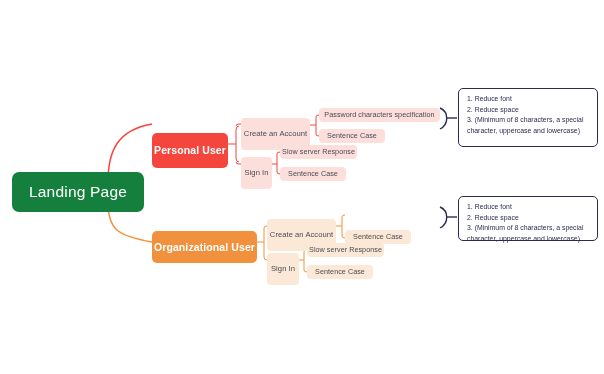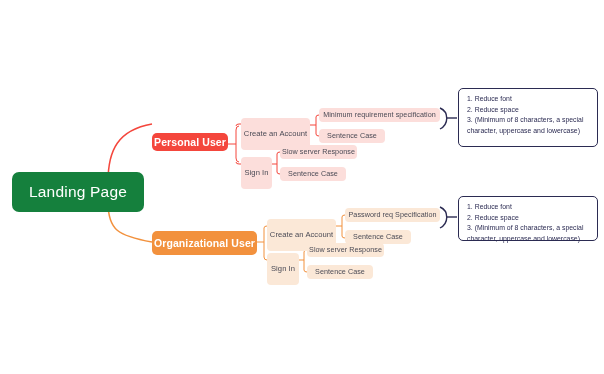--- a/index.html
+++ b/index.html
@@ -139,59 +139,56 @@
     <path d="M304,270 Q304,272 307,272" fill="none" stroke="#f2913d" stroke-width="1"></path>
 
     <path d="M440,207 C 449,211 449,223 440,228" fill="none" stroke="#2b2b52" stroke-width="1.4"></path>
     <path d="M447,217 L457,217" fill="none" stroke="#2b2b52" stroke-width="1.4"></path>
   </svg>
 
   <div class="node root-node" style="left:12px; top:172px; width:132px; height:40px;">
     <span>Landing Page</span>
   </div>
 
-  <div class="node branch-node branch-red" style="left:152px; top:133px; width:76px; height:18px;">
+  <div class="node branch-node branch-red" style="left:152px; top:133px; width:76px; height:35px;">
     <span>Personal User</span>
   </div>
 
   <div class="node sub-node sub-red" style="left:241px; top:118px; width:69px; height:14px;">
     <span>Create an Account</span>
   </div>
 
   <div class="node leaf-node leaf-red" style="left:319px; top:108px; width:121px; height:14px;">
-    <span>Minimum requirement specification</span>
+    <span>Password characters specification</span>
   </div>
 
   <div class="node leaf-node leaf-red" style="left:319px; top:129px; width:66px; height:14px;">
     <span>Sentence Case</span>
   </div>
 
   <div class="node sub-node sub-red" style="left:241px; top:157px; width:31px; height:14px;">
     <span>Sign In</span>
   </div>
 
   <div class="node leaf-node leaf-red" style="left:280px; top:145px; width:77px; height:14px;">
     <span>Slow server Response</span>
   </div>
 
   <div class="node leaf-node leaf-red" style="left:280px; top:167px; width:66px; height:14px;">
     <span>Sentence Case</span>
   </div>
 
-  <div class="node branch-node branch-orange" style="left:152px; top:231px; width:105px; height:24px;">
+  <div class="node branch-node branch-orange" style="left:152px; top:231px; width:105px; height:32px;">
     <span>Organizational User</span>
   </div>
 
   <div class="node sub-node sub-orange" style="left:267px; top:219px; width:69px; height:14px;">
     <span>Create an Account</span>
   </div>
 
-  <div class="node leaf-node leaf-orange" style="left:345px; top:208px; width:95px; height:14px;">
-    <span>Password req Specification</span>
-  </div>
 
   <div class="node leaf-node leaf-orange" style="left:345px; top:230px; width:66px; height:14px;">
     <span>Sentence Case</span>
   </div>
 
   <div class="node sub-node sub-orange" style="left:267px; top:253px; width:32px; height:14px;">
     <span>Sign In</span>
   </div>
 
   <div class="node leaf-node leaf-orange" style="left:307px; top:243px; width:77px; height:14px;">

